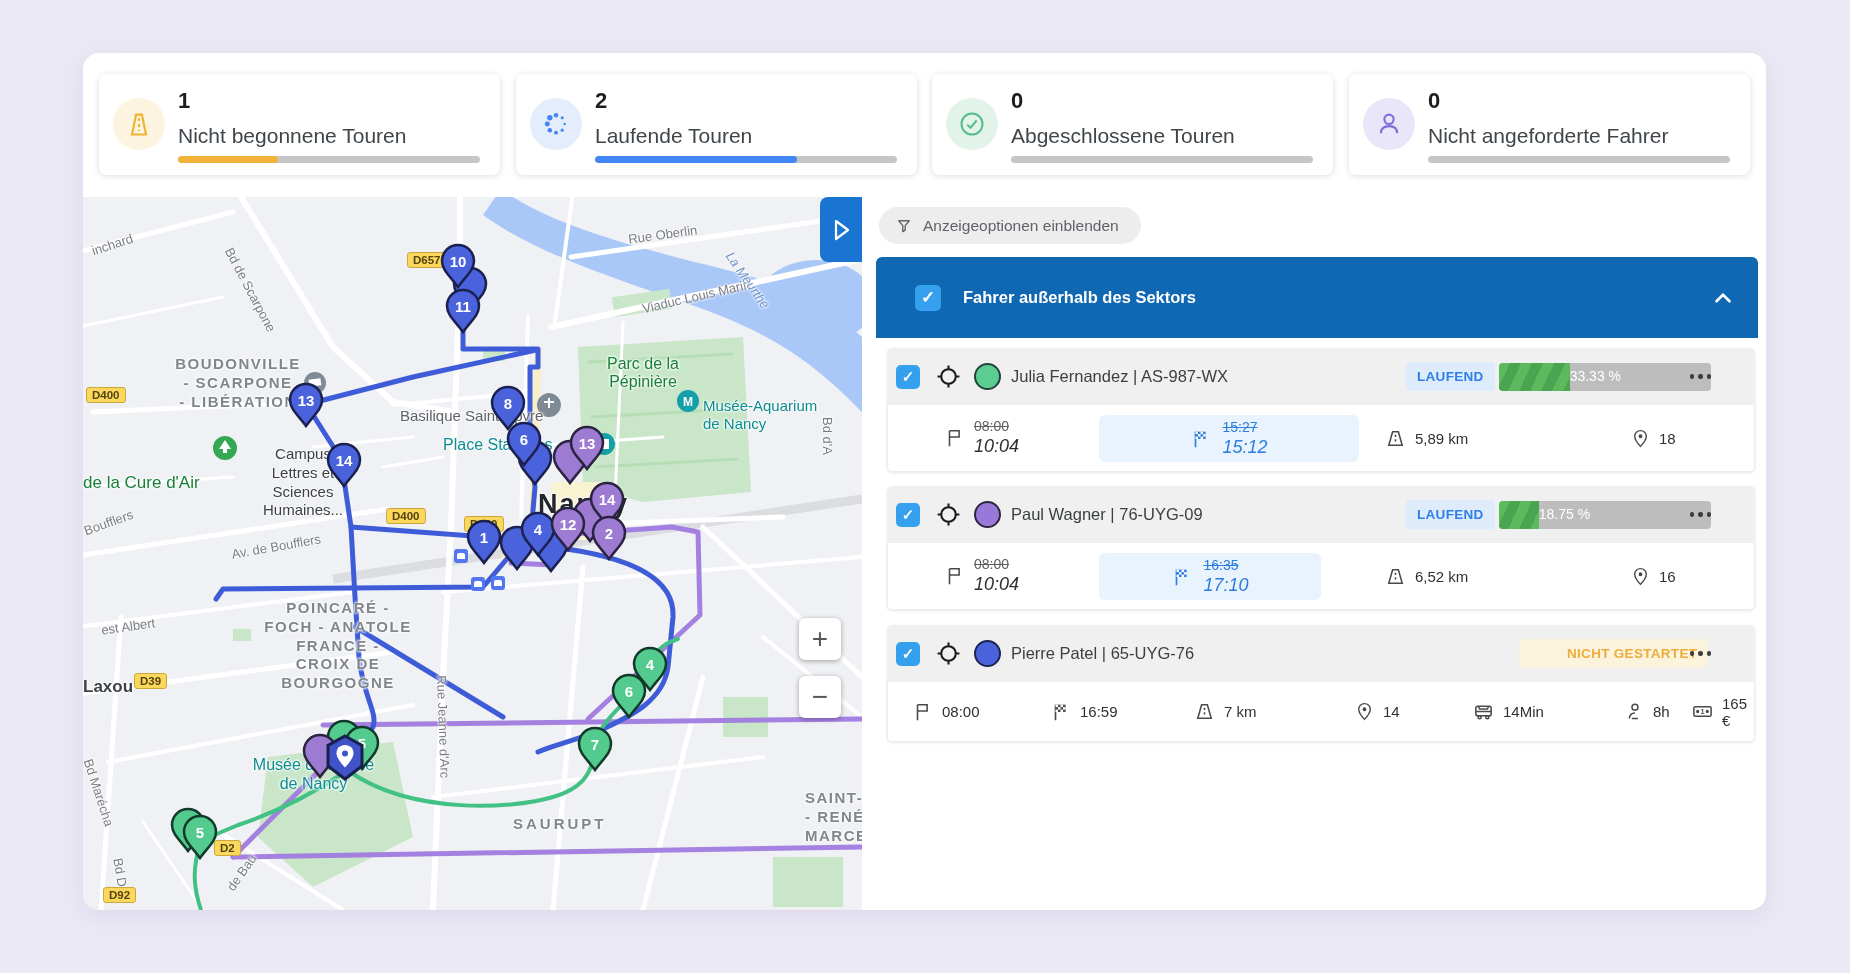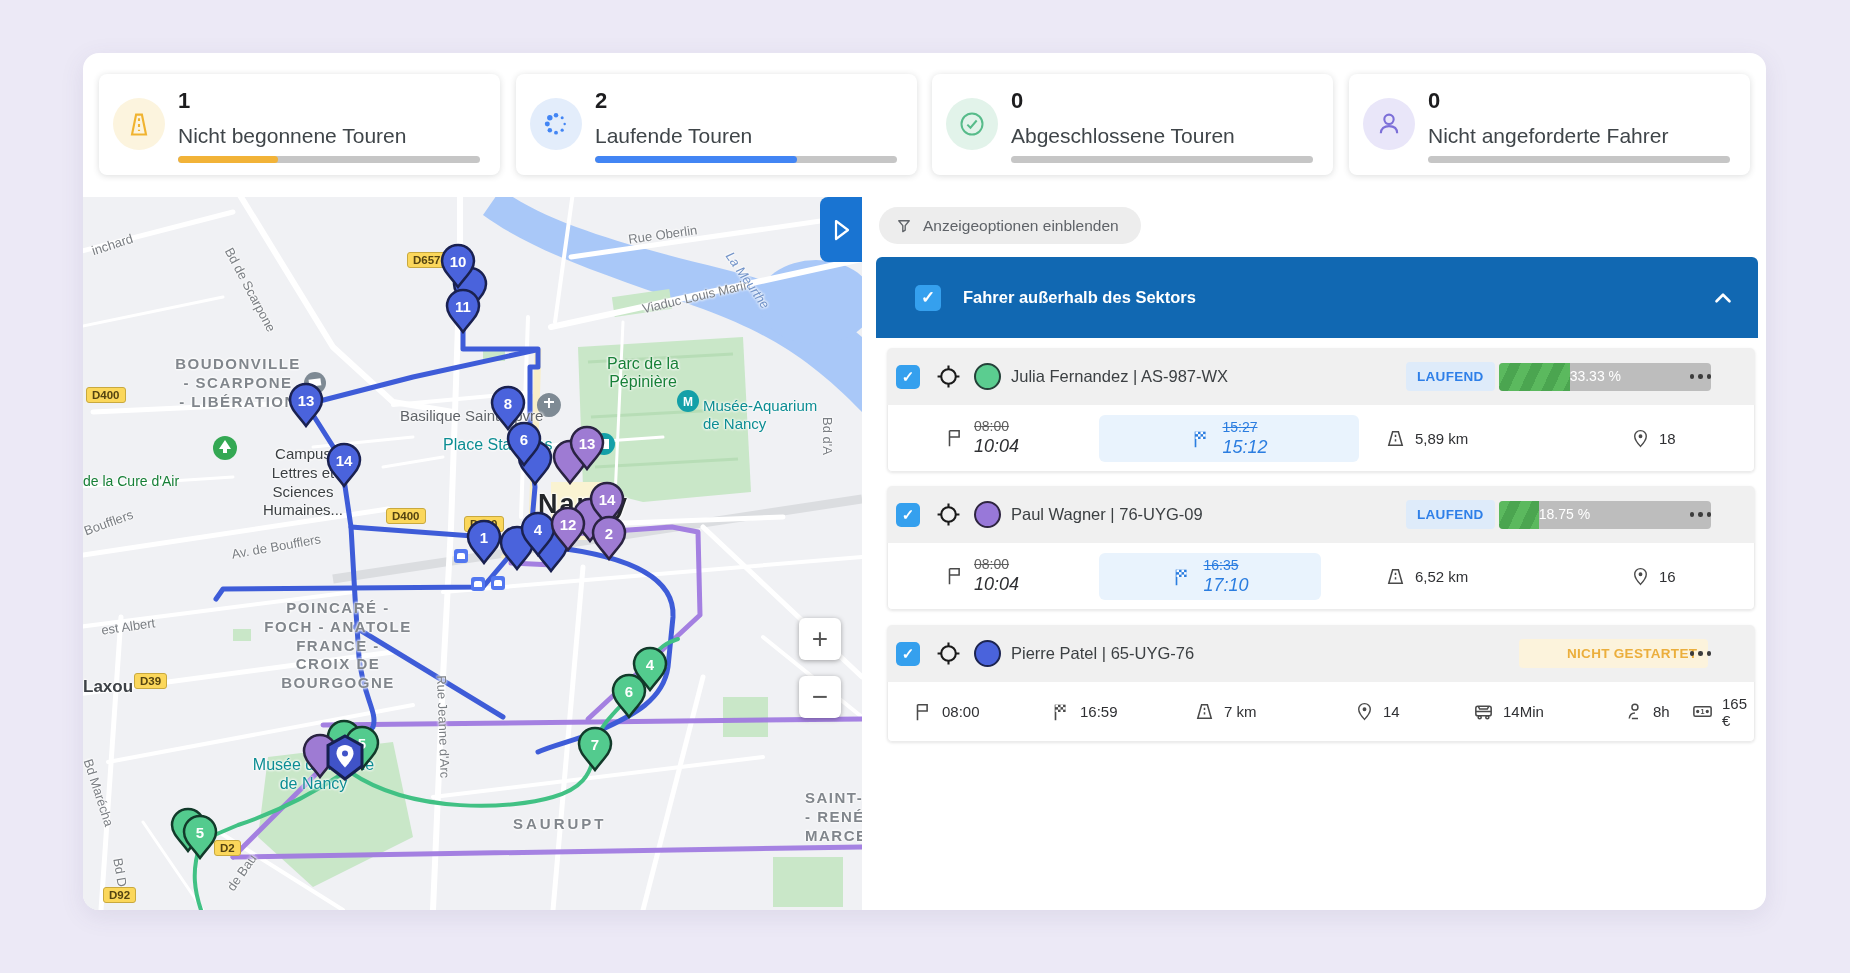--- a/index.html
+++ b/index.html
@@ -16,21 +16,21 @@
   .stat-fill { height:100%; border-radius:4px; }
   .fill-yellow { background:#F2B338; } .fill-blue { background:#4285F4; }
 
   
   .map { position:absolute; left:0; top:144px; width:779px; height:713px; overflow:hidden; background:#F0F1F4; border-radius:0 0 0 16px; }
   .map svg.base { position:absolute; left:0; top:0; }
   .map-label { position:absolute; white-space:nowrap; text-shadow:0 0 3px #fff,0 0 3px #fff,0 0 3px #fff; }
   .street { color:#7A7E83; font-size:13px; }
   .district { color:#81868C; font-weight:bold; font-size:15px; letter-spacing:1.5px; text-align:center; line-height:1.25; }
   .city-label { color:#23262A; font-weight:bold; font-size:27px; letter-spacing:2px; }
-  .poi-green { color:#188038; font-size:14px; }
+  .poi-green { color:#188038; font-size:17px; }
   .poi-teal { color:#0C8D93; font-size:15px; text-align:center; line-height:1.2; }
   .poi-gray { color:#5F6368; font-size:15px; }
   .water-label { color:#7293C8; font-size:13px; font-style:italic; }
   .road-badge { position:absolute; background:#FBD75B; border:1px solid #C9A93E; color:#554411; font-size:11.5px; font-weight:bold; padding:1px 5px; border-radius:3px; text-shadow:none; }
   .pin { position:absolute; width:38px; height:46px; }
   .train-ico { position:absolute; width:14px; height:14px; background:#5277F0; border-radius:3px; display:flex; align-items:center; justify-content:center; }
   .train-ico i { display:block; width:8px; height:6px; background:#fff; border-radius:2px 2px 0 0; }
   .zoom-btn { position:absolute; left:716px; width:42px; height:42px; background:#fff; border-radius:6px; box-shadow:0 1px 5px rgba(0,0,0,.35); font-size:28px; color:#565656; display:flex; align-items:center; justify-content:center; cursor:pointer; user-select:none; }
   .expand-tab { position:absolute; left:737px; top:0; width:42px; height:65px; background:#1974D2; border-radius:8px 0 0 8px; display:flex; align-items:center; justify-content:center; cursor:pointer; }
 

